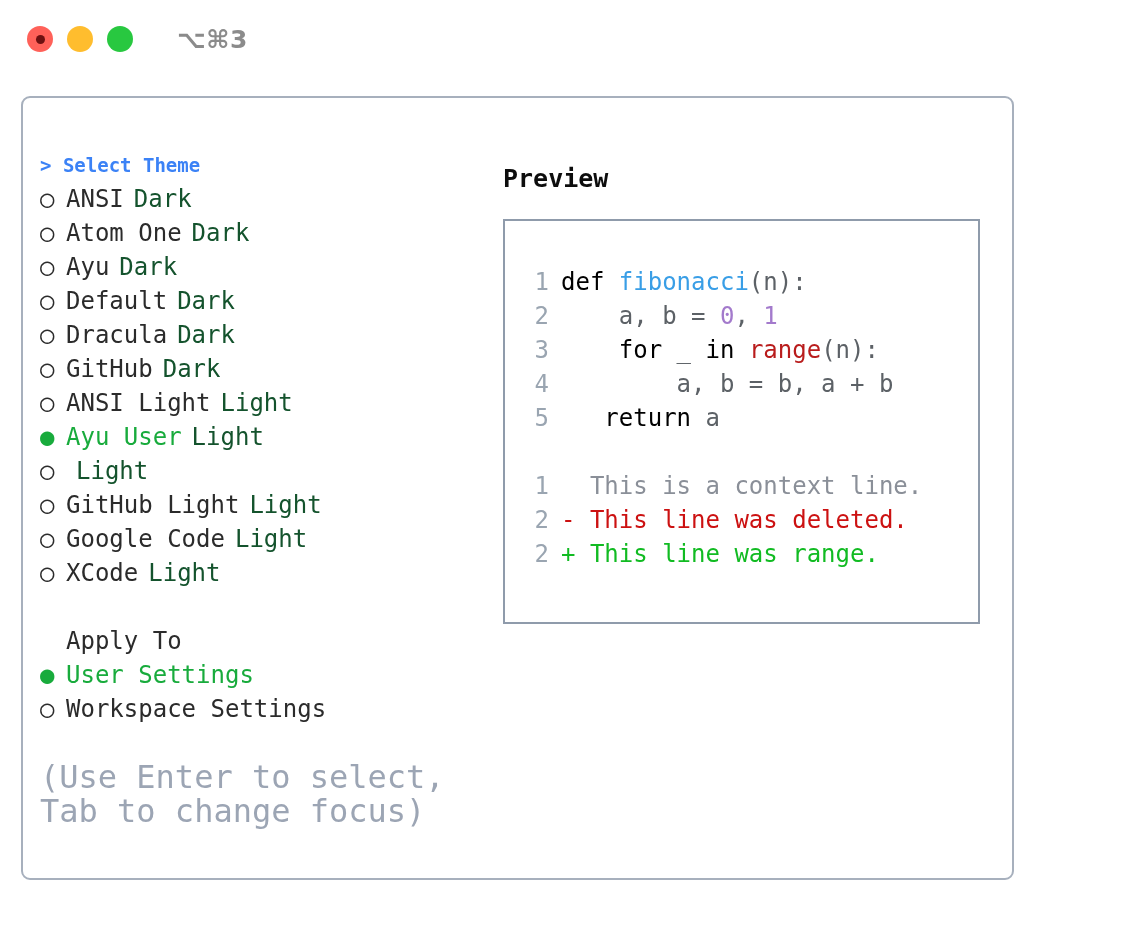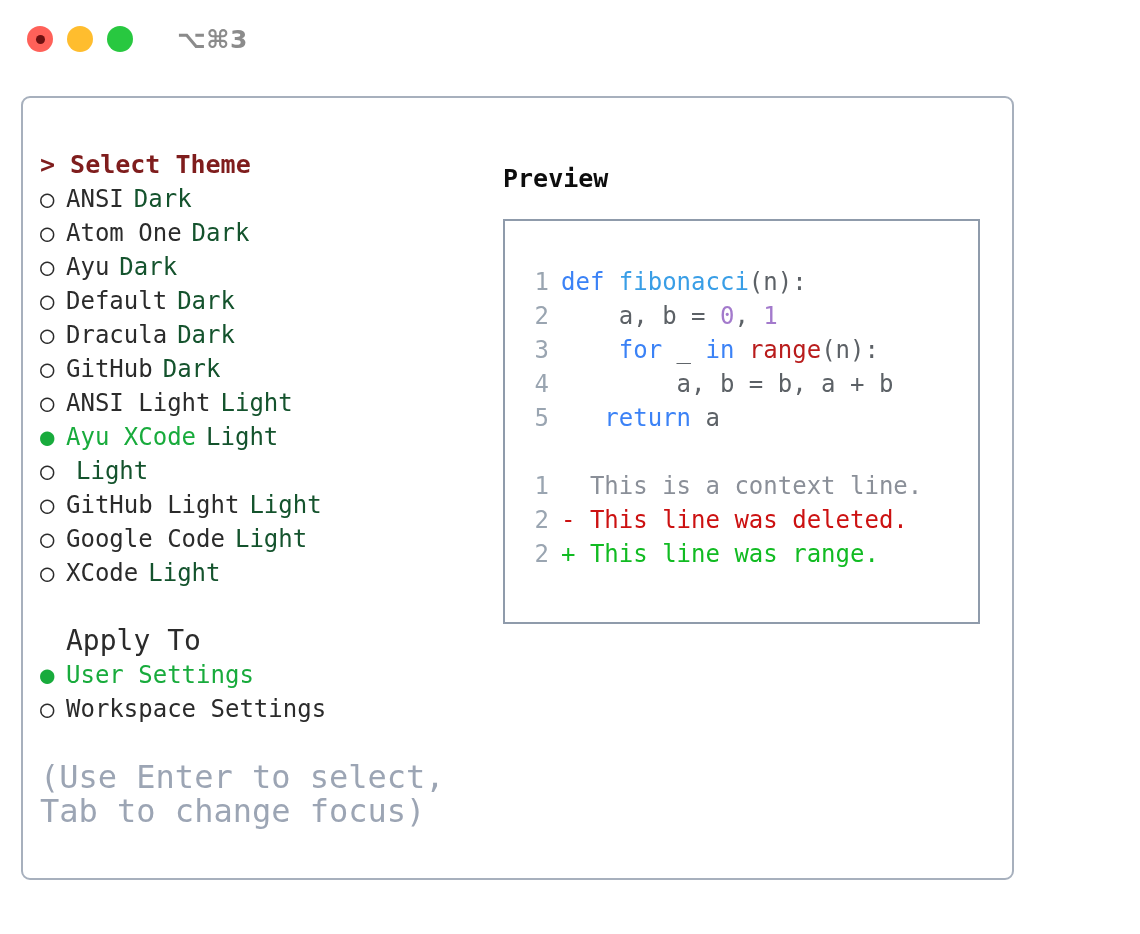--- a/index.html
+++ b/index.html
@@ -101,23 +101,23 @@
   }
 
   .right-pane {
     flex: 1;
     padding: 50px 0 0 0;
     box-sizing: border-box;
   }
 
   .heading {
     font-family: "DejaVu Sans Mono", "Liberation Mono", monospace;
-    font-size: 25px;
+    font-size: 19px;
     font-weight: 700;
-    color: #7f1d1d;
+    color: #3b82f6;
     line-height: 34px;
     white-space: pre;
   }
 
   .theme-list {
     margin-top: 0;
   }
 
   .row {
     display: flex;
@@ -145,21 +145,21 @@
     color: #14532d;
     margin-left: 10px;
   }
 
   .section-gap { height: 34px; }
 
   .plain-row {
     display: flex;
     align-items: baseline;
     font-family: "DejaVu Sans Mono", "Liberation Mono", monospace;
-    font-size: 28px;
+    font-size: 24px;
     line-height: 34px;
     color: #2b2b2b;
     white-space: pre;
   }
   .plain-row .bullet { visibility: hidden; }
 
   .hint {
     font-family: "DejaVu Sans Mono", "Liberation Mono", monospace;
     font-size: 32px;
     line-height: 34px;
@@ -199,21 +199,21 @@
   }
 
   .ln {
     color: #9aa5b1;
     display: inline-block;
     width: 26px;
     text-align: right;
     margin-right: 12px;
   }
 
-  .tok-kw   { color: #3b82f6; }
+  .tok-kw   { color: #000000; }
   .tok-fn   { color: #399ee6; }
   .tok-num  { color: #a37acc; }
   .tok-call { color: #b91c1c; }
   .tok-plain{ color: #5c6166; }
 
   .code-gap { height: 34px; }
 
   .diff-ctx { color: #8a8f98; }
   .diff-del { color: #cc1111; }
   .diff-add { color: #11bb22; }
@@ -240,21 +240,21 @@
       <div class="left-pane">
         <div class="heading">&gt; Select Theme</div>
         <div class="theme-list" id="theme-list">
             <div class="row"><span class="bullet">○</span><span class="row-label">ANSI</span><span class="row-badge">Dark</span></div>
             <div class="row"><span class="bullet">○</span><span class="row-label">Atom One</span><span class="row-badge">Dark</span></div>
             <div class="row"><span class="bullet">○</span><span class="row-label">Ayu</span><span class="row-badge">Dark</span></div>
             <div class="row"><span class="bullet">○</span><span class="row-label">Default</span><span class="row-badge">Dark</span></div>
             <div class="row"><span class="bullet">○</span><span class="row-label">Dracula</span><span class="row-badge">Dark</span></div>
             <div class="row"><span class="bullet">○</span><span class="row-label">GitHub</span><span class="row-badge">Dark</span></div>
             <div class="row"><span class="bullet">○</span><span class="row-label">ANSI Light</span><span class="row-badge">Light</span></div>
-            <div class="row selected"><span class="bullet">●</span><span class="row-label">Ayu XCode</span><span class="row-badge">Light</span></div>
+            <div class="row selected"><span class="bullet">●</span><span class="row-label">Ayu User</span><span class="row-badge">Light</span></div>
             <div class="row"><span class="bullet">○</span><span class="row-badge">Light</span></div>
             <div class="row"><span class="bullet">○</span><span class="row-label">GitHub Light</span><span class="row-badge">Light</span></div>
             <div class="row"><span class="bullet">○</span><span class="row-label">Google Code</span><span class="row-badge">Light</span></div>
             <div class="row"><span class="bullet">○</span><span class="row-label">XCode</span><span class="row-badge">Light</span></div>
           </div>
 
         <div class="section-gap"></div>
 
         <div class="plain-row">
           <span class="bullet">○</span><span>Apply To</span>

